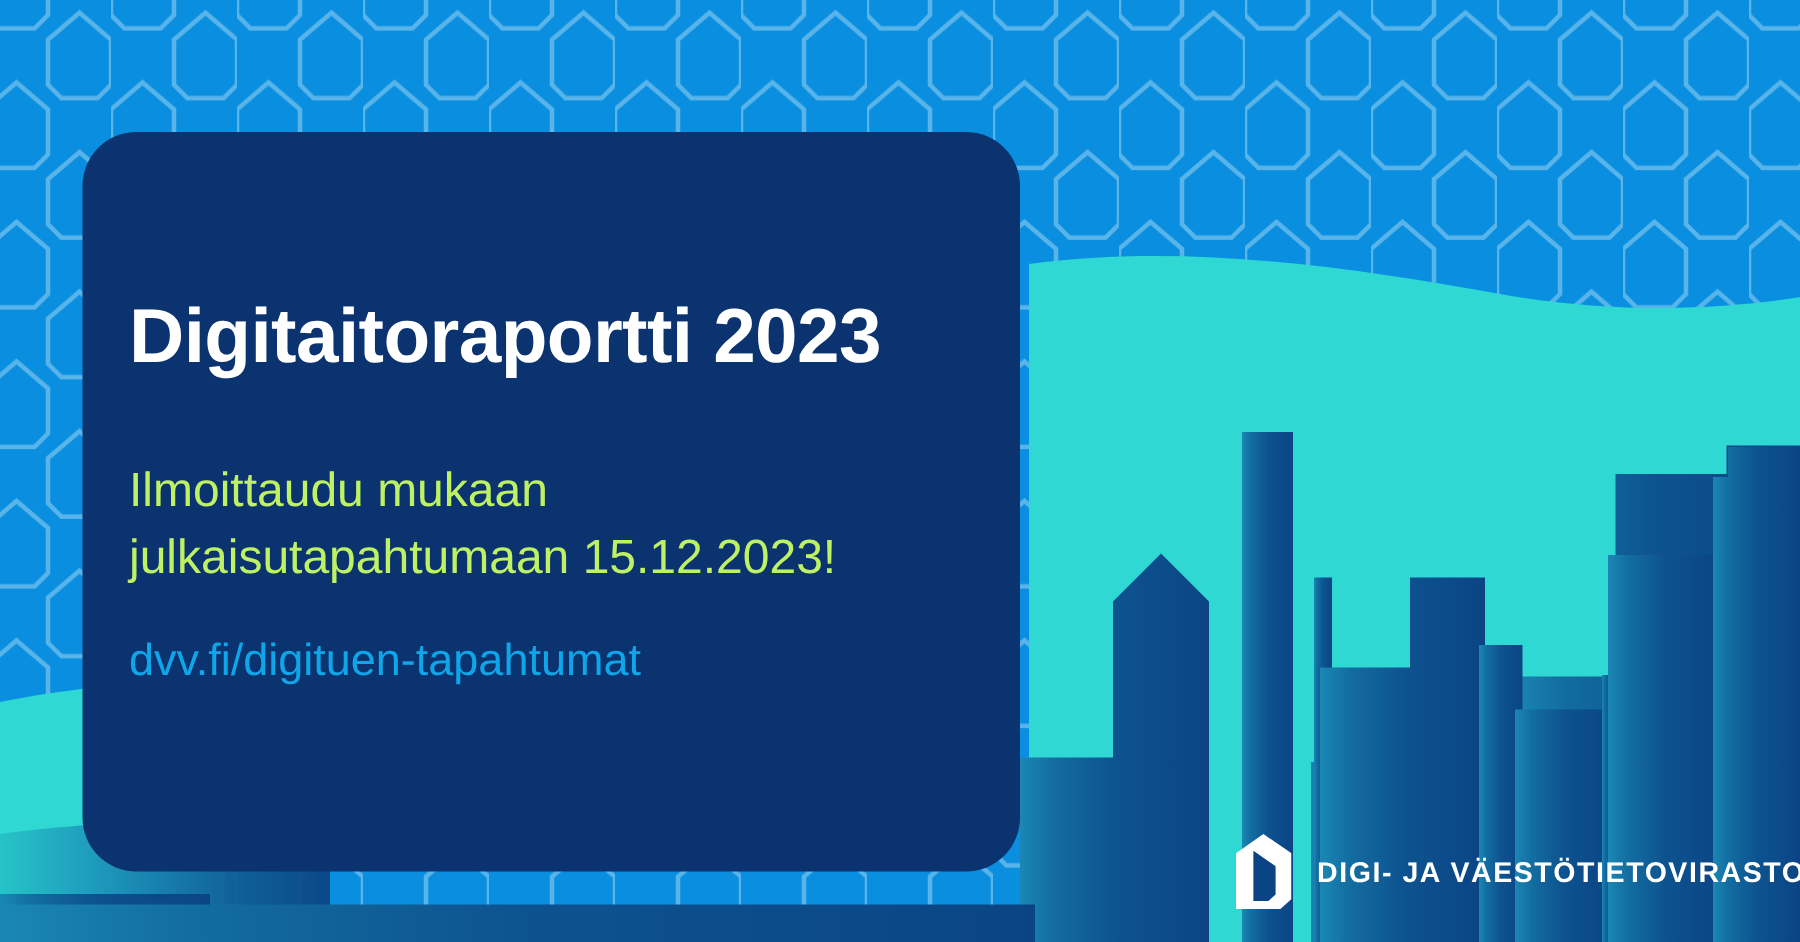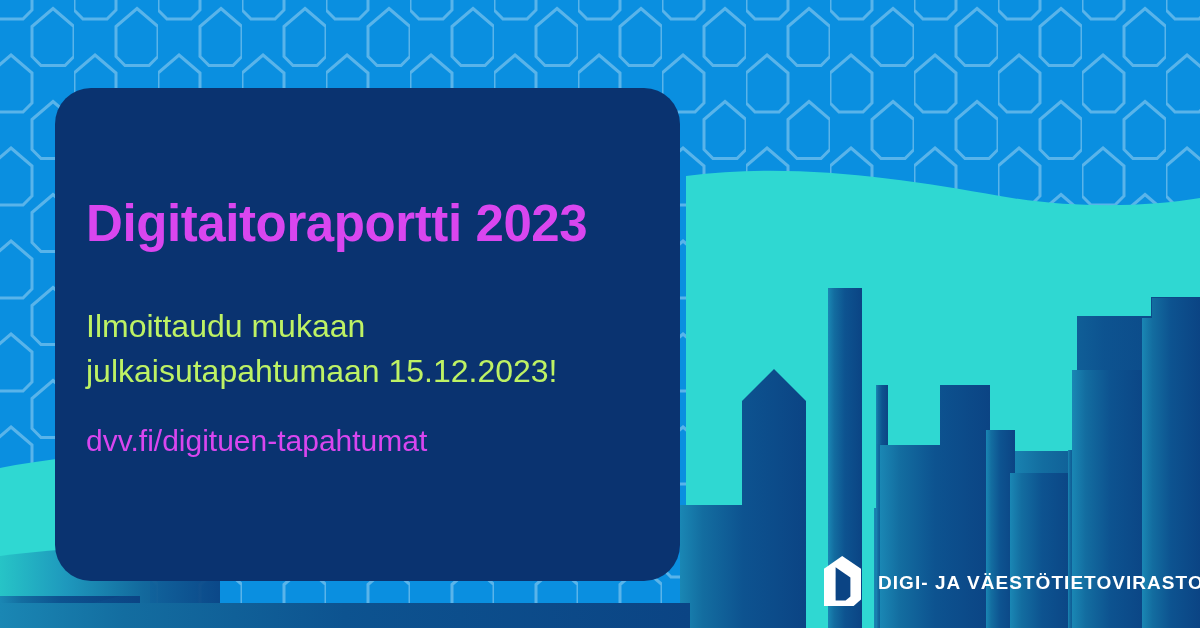--- a/index.html
+++ b/index.html
@@ -48,21 +48,21 @@
     border-radius: 36px;
     box-sizing: border-box;
     padding: 0;
   }
 
   .card-title {
     position: absolute;
     left: 31px;
     top: 107px;
     margin: 0;
-    color: #d946ef;
+    color: #ffffff;
     font-size: 51px;
     font-weight: 700;
     letter-spacing: -0.4px;
     line-height: 58px;
     white-space: nowrap;
   }
 
   .card-body {
     position: absolute;
     left: 31px;
@@ -73,21 +73,21 @@
     font-weight: 400;
     line-height: 45px;
     white-space: pre-line;
   }
 
   .card-url {
     position: absolute;
     left: 31px;
     top: 334px;
     margin: 0;
-    color: #d946ef;
+    color: #0ea5e9;
     font-size: 30px;
     font-weight: 400;
     line-height: 38px;
     white-space: nowrap;
   }
 
   
   .logo {
     position: absolute;
     left: 824px;

